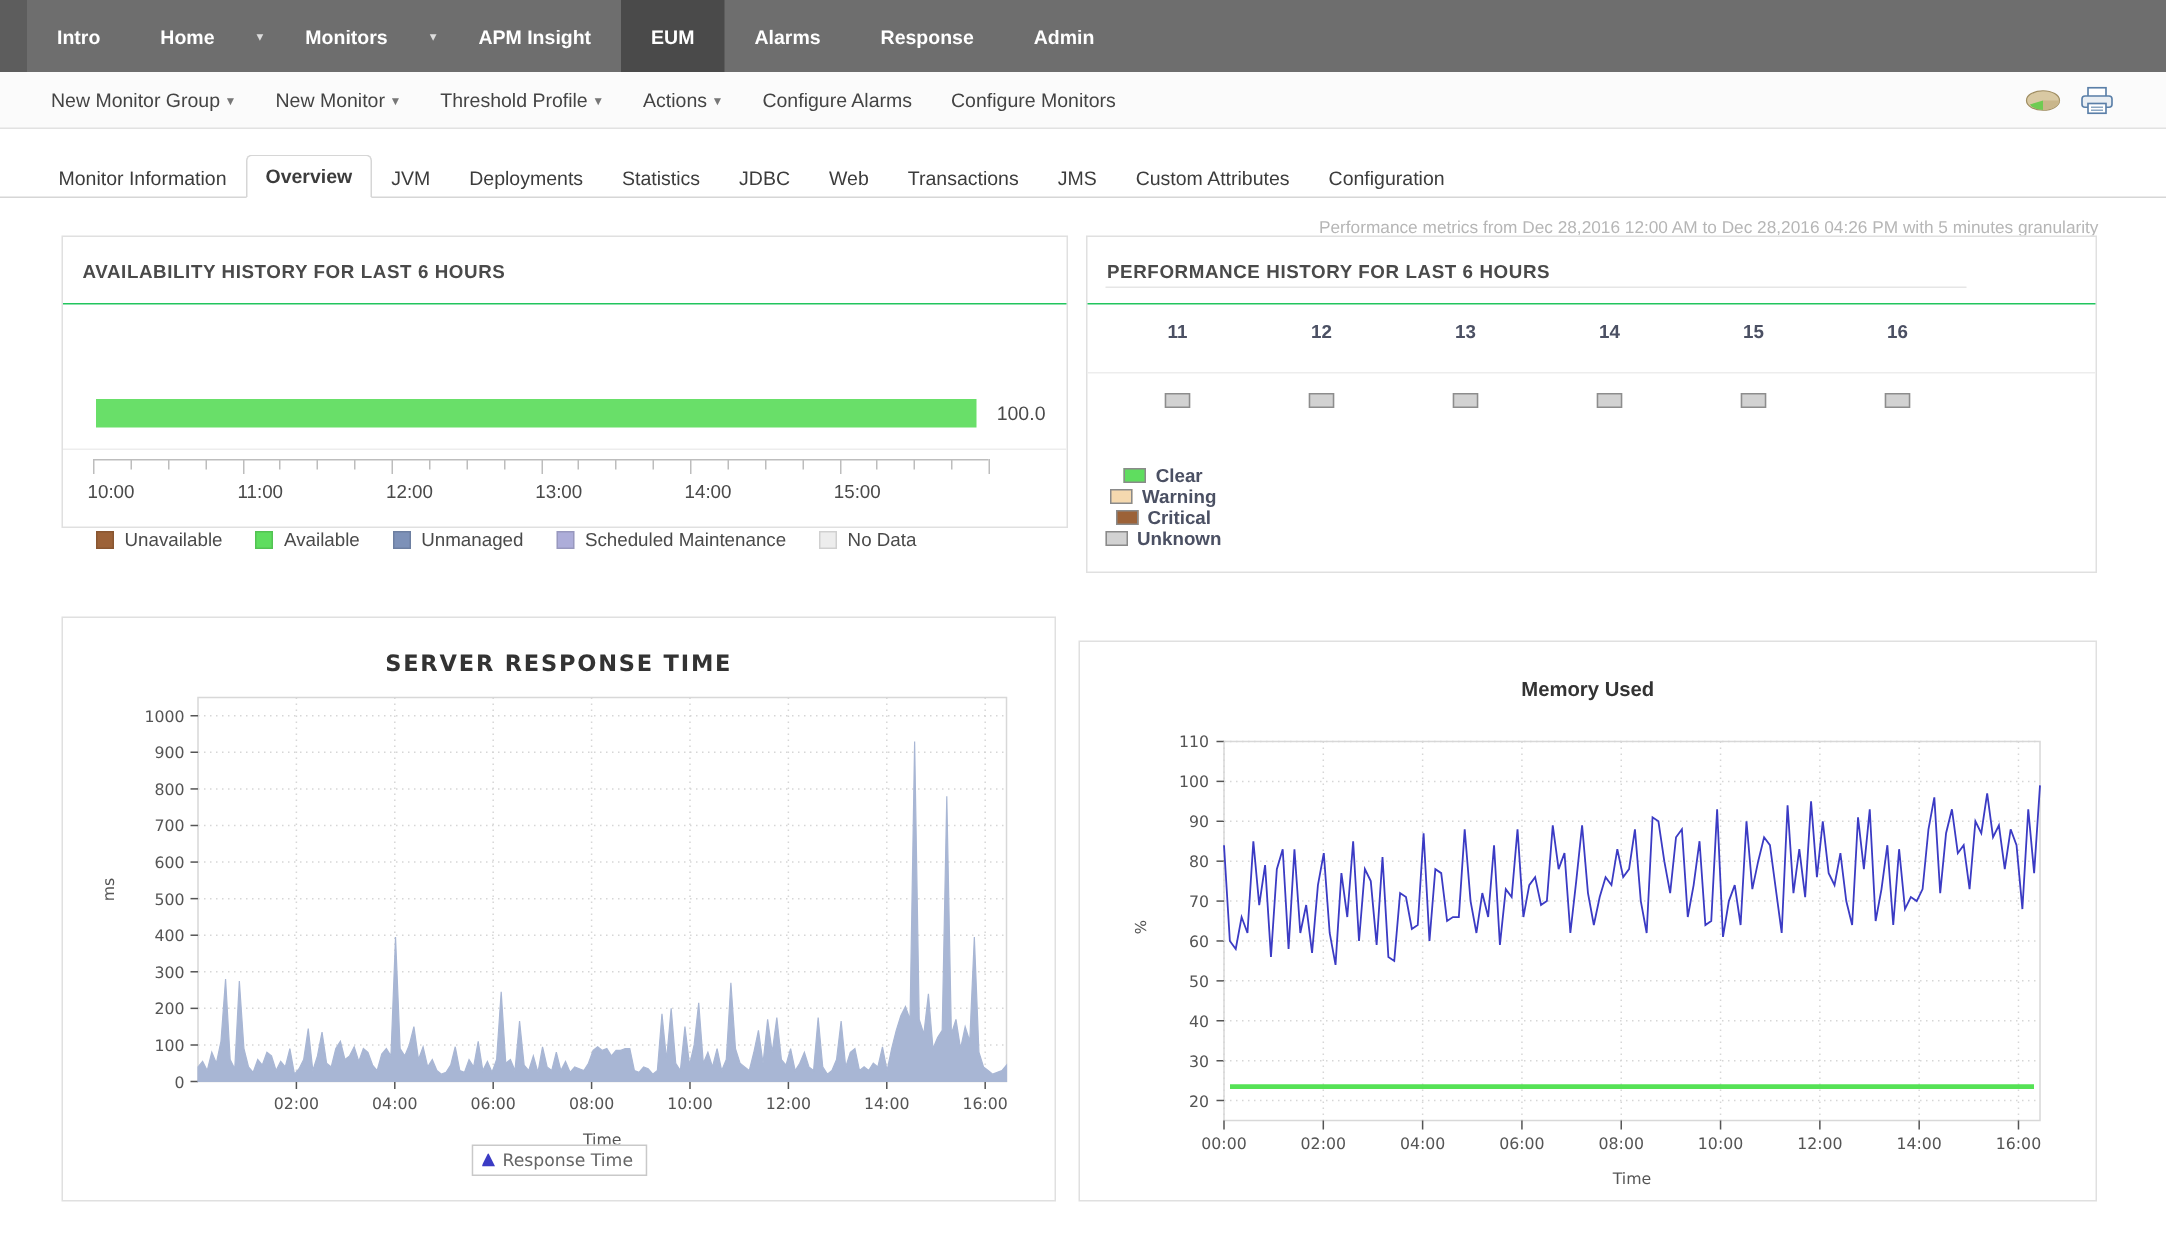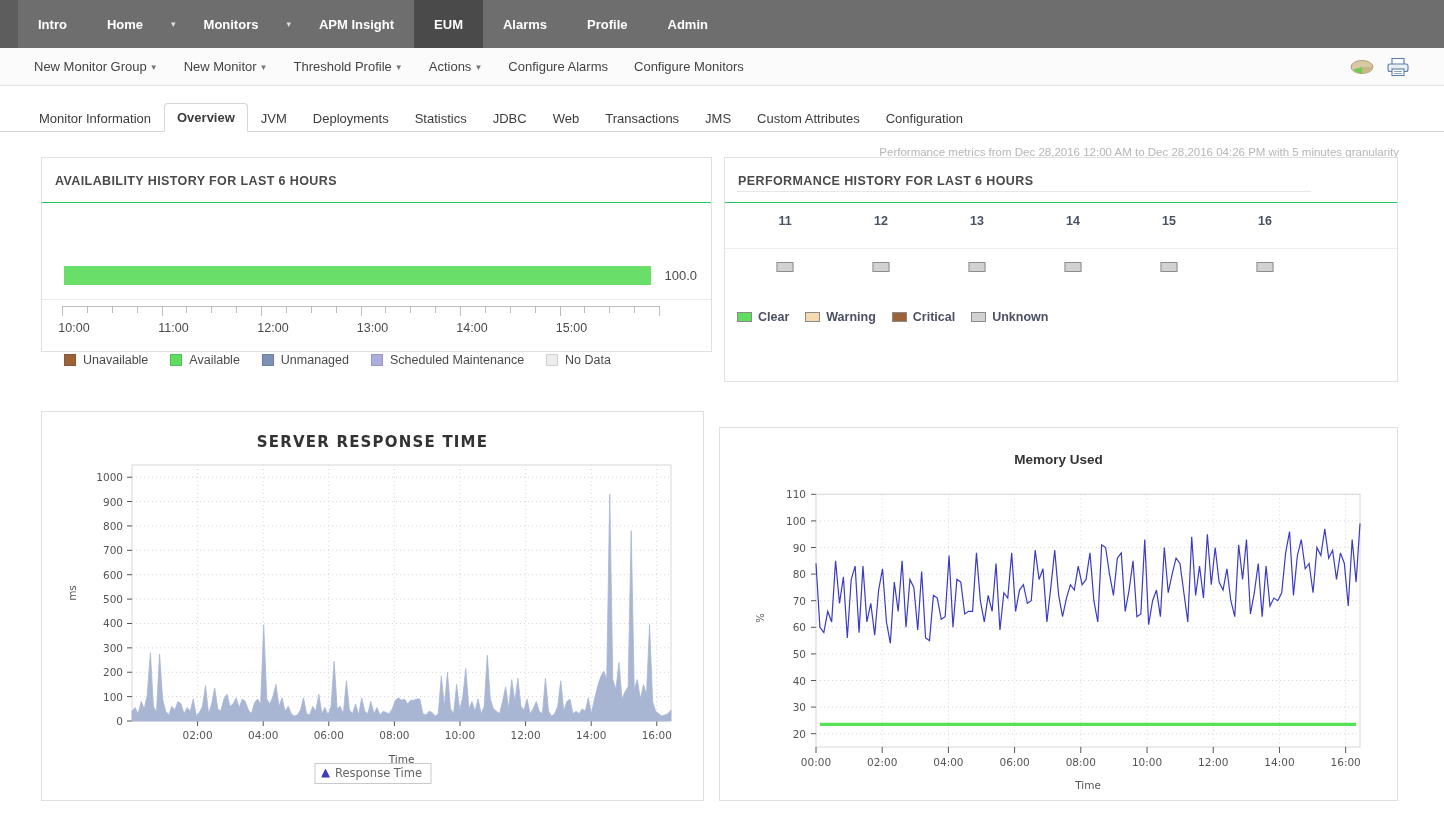--- a/index.html
+++ b/index.html
@@ -148,21 +148,21 @@
   .perf-rule { position: absolute; left: 12px; right: 86px; top: 33px; height: 1px; background: #e6e6e6;}
   .perf-hours { position: absolute; left: 12px; right: 86px; top: 56px; height: 22px; }
   .perf-hours span { position: absolute; font-size: 12.5px; font-weight: bold; color: #4b5063; transform: translateX(-50%); }
   .perf-rule2 { position: absolute; left: 0px; right: 0px; top: 90px; height: 1px; background: #ededed; }
   .perf-cells { position: absolute; left: 12px; right: 86px; top: 104px; height: 14px; }
   .perf-cells .cell {
     position: absolute; width: 17px; height: 10px;
     background: #d2d2d2; border: 1px solid #8d8d8d;
     transform: translateX(-50%);
   }
-  .perf-legend { position: absolute; left: 12px; top: 152px; display: flex; align-items: center; }
+  .perf-legend { position: absolute; left: 12px; top: 152px; display: flex; align-items: center; flex-direction: column; }
   .perf-legend .legend-sw { width: 15px; height: 10px; border: 1px solid #8a8a8a; margin-right: 6px; }
   .perf-legend .legend-lbl { font-weight: bold; color: #4b5063; font-size: 12.5px; }
   .perf-legend .legend-item { margin-right: 16px; }
 
   
   #srt-panel { left: 41px; top: 411px; width: 663px; height: 390px; }
   #mem-panel { left: 719px; top: 427px; width: 679px; height: 374px; }
 
   .chart-title {
     text-align: center;
@@ -213,21 +213,21 @@
   <div class="navitem">
       <span>APM Insight</span>
     </div>
   <div class="navitem active">
       <span>EUM</span>
     </div>
   <div class="navitem">
       <span>Alarms</span>
     </div>
   <div class="navitem">
-      <span>Profile</span>
+      <span>Response</span>
     </div>
   <div class="navitem">
       <span>Admin</span>
     </div>
 </div>
 
 <div id="actionbar">
   <div class="act"><span>New Monitor Group</span><span class="ca">▼</span></div>
   <div class="act"><span>New Monitor</span><span class="ca">▼</span></div>
   <div class="act"><span>Threshold Profile</span><span class="ca">▼</span></div>

